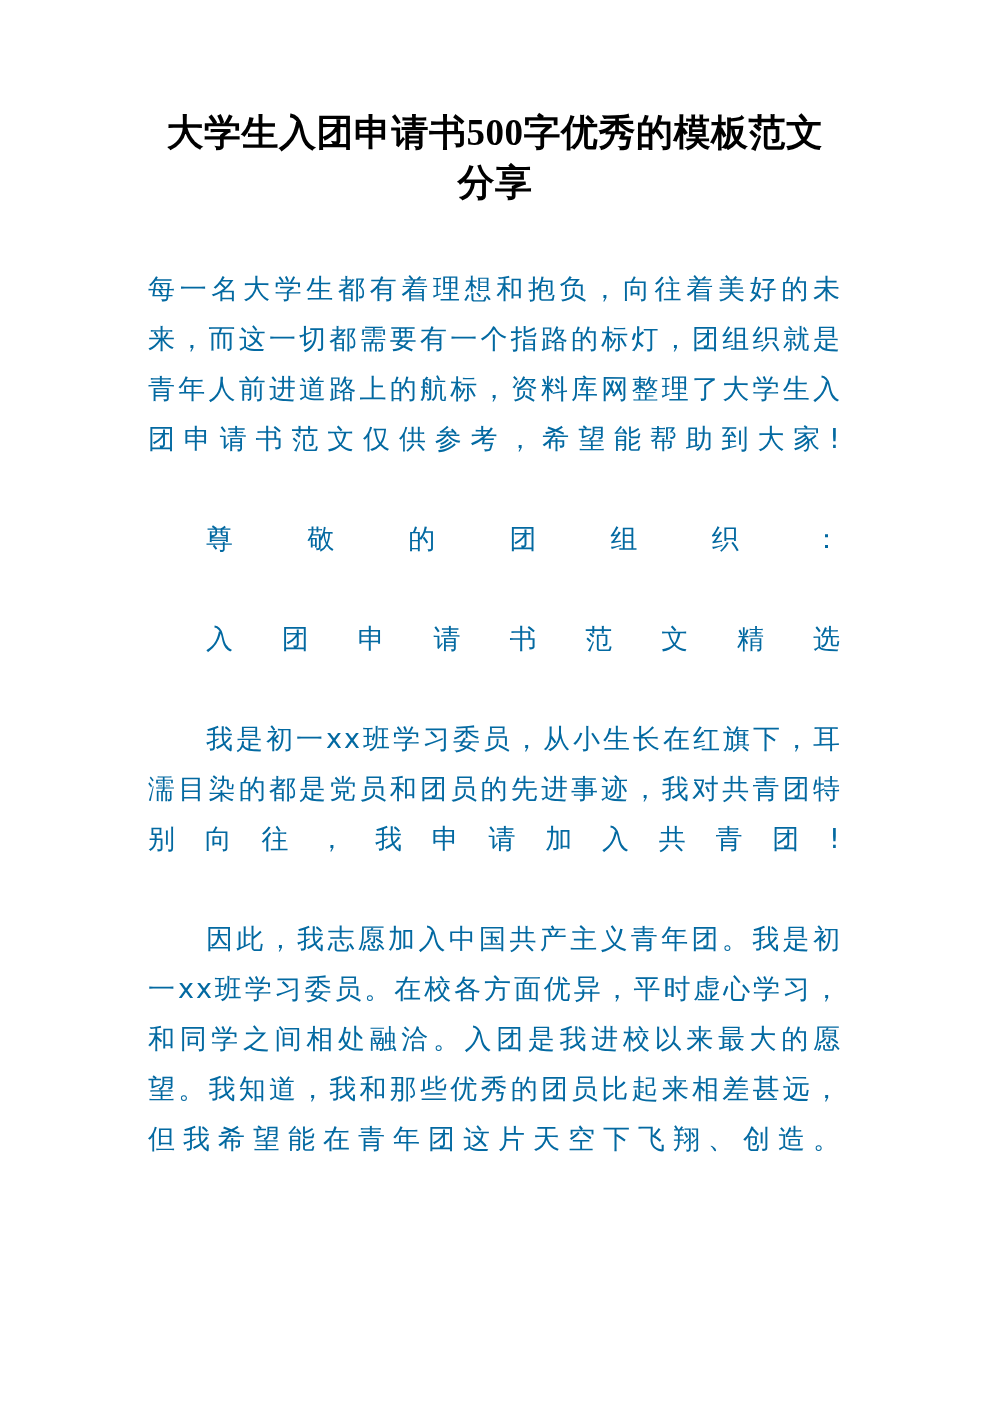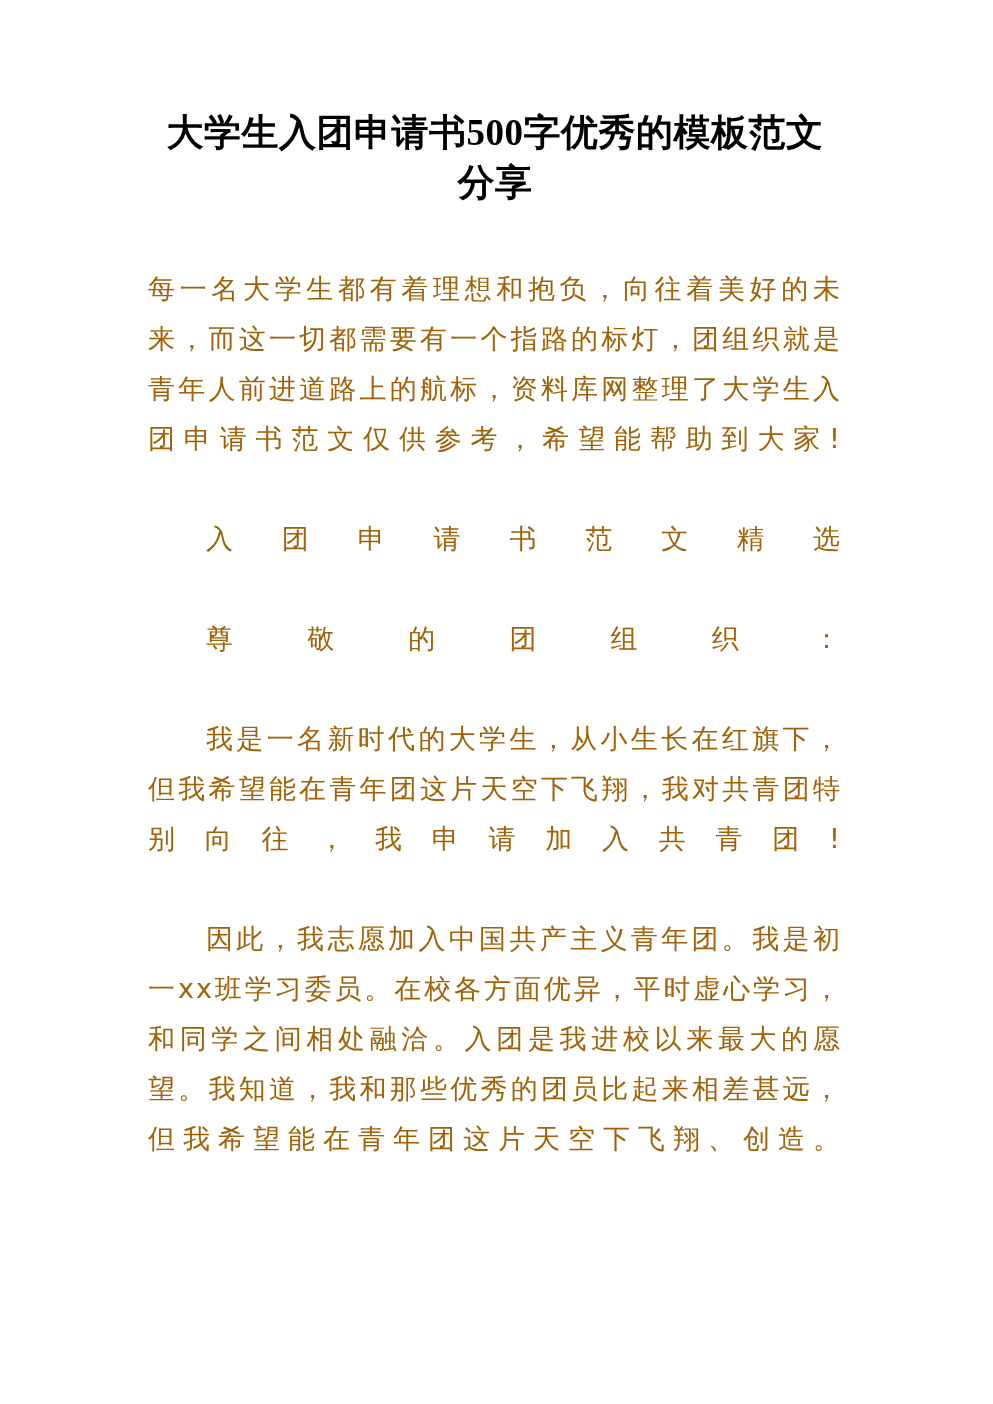--- a/index.html
+++ b/index.html
@@ -39,21 +39,21 @@
   }
 
   .title-spacer {
     height: 56px;
   }
 
   .para {
     font-family: "DejaVu Sans", "Liberation Sans", sans-serif;
     font-size: 27px;
     line-height: 50px;
-    color: #a16207;
+    color: #0369a1;
     letter-spacing: 2.1px;
     text-align: justify;
     text-justify: inter-character;
     margin: 0;
     padding: 0;
     word-break: break-all;
     white-space: normal;
   }
 
   .para.indent {
@@ -73,24 +73,24 @@
 <div class="page">
 
   <div class="doc-body">
 
     <h1 class="doc-title">大学生入团申请书500字优秀的模板范文分享</h1>
 
     <div class="title-spacer"></div>
 
     <p class="para">每一名大学生都有着理想和抱负，向往着美好的未来，而这一切都需要有一个指路的标灯，团组织就是青年人前进道路上的航标，资料库网整理了大学生入团申请书范文仅供参考，希望能帮助到大家!</p>
 
+    <p class="para indent">尊敬的团组织：</p>
+
     <p class="para indent">入团申请书范文精选</p>
 
-    <p class="para indent">尊敬的团组织：</p>
-
-    <p class="para indent">我是一名新时代的大学生，从小生长在红旗下，但我希望能在青年团这片天空下飞翔，我对共青团特别向往，我申请加入共青团!</p>
+    <p class="para indent">我是初一xx班学习委员，从小生长在红旗下，耳濡目染的都是党员和团员的先进事迹，我对共青团特别向往，我申请加入共青团!</p>
 
 
     <p class="para indent">因此，我志愿加入中国共产主义青年团。我是初一xx班学习委员。在校各方面优异，平时虚心学习，和同学之间相处融洽。入团是我进校以来最大的愿望。我知道，我和那些优秀的团员比起来相差甚远，但我希望能在青年团这片天空下飞翔、创造。</p>
 
   </div>
 
 </div>
 
 </body></html>

